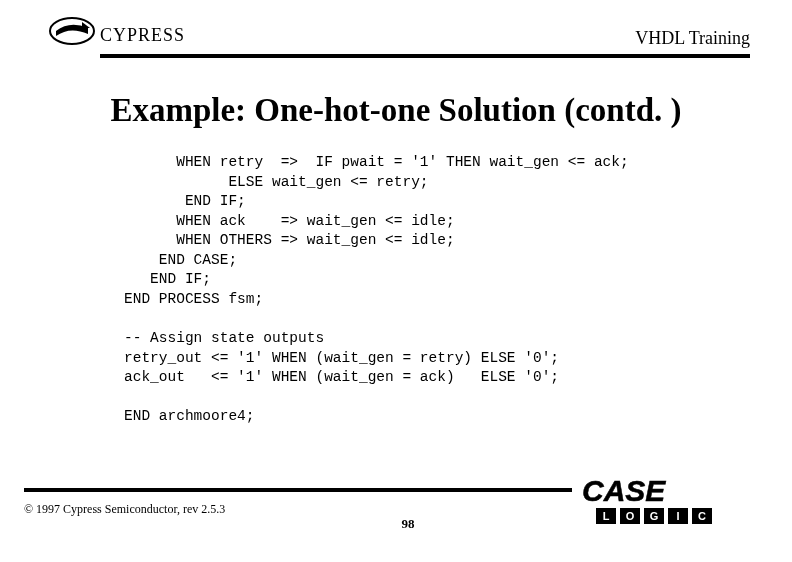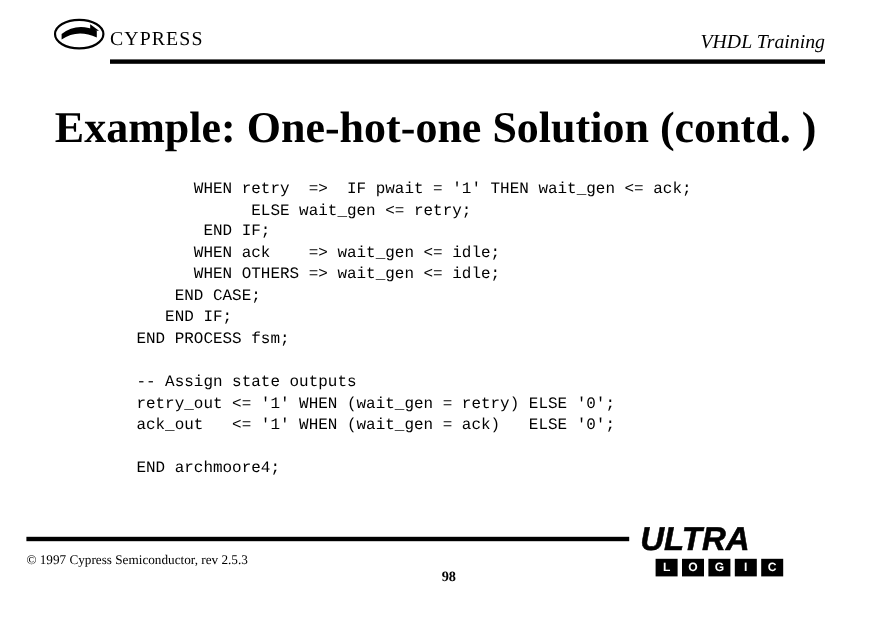--- a/index.html
+++ b/index.html
@@ -36,33 +36,32 @@
   .logo-text {
     font-family: "Times New Roman", serif;
     font-weight: 400;
     font-size: 18px;
     letter-spacing: 1px;
   }
   .header-title {
     position: absolute;
     right: 2px;
     top: 10px;
-    font-style: italic;
     font-size: 18px;
   }
   .hr-top {
     position: absolute;
     top: 36px;
     left: 60px;
     right: 2px;
     height: 4px;
     background: #000;
   }
   .slide-title {
-    font-size: 40px;
+    font-size: 33px;
     font-weight: bold;
     text-align: center;
     margin-top: 26px;
     margin-bottom: 24px;
   }
   .code-block {
     font-family: "Courier New", Courier, monospace;
     font-size: 14.5px;
     line-height: 1.35;
     white-space: pre;
@@ -166,21 +165,21 @@
 retry_out &lt;= '1' WHEN (wait_gen = retry) ELSE '0';
 ack_out   &lt;= '1' WHEN (wait_gen = ack)   ELSE '0';
 
 END archmoore4;</pre>
 
   <div class="footer">
     <div class="hr-bottom"></div>
     <div class="copyright">© 1997 Cypress Semiconductor, rev 2.5.3</div>
     <div class="page-number">98</div>
     <div class="ultra-logo">
-      <div class="ultra-text">ULTRA</div>
+      <div class="ultra-text">CASE</div>
       <div class="ultra-boxes">
         <div class="ultra-box">L</div>
         <div class="ultra-box">O</div>
         <div class="ultra-box">G</div>
         <div class="ultra-box">I</div>
         <div class="ultra-box">C</div>
       </div>
     </div>
   </div>
 

